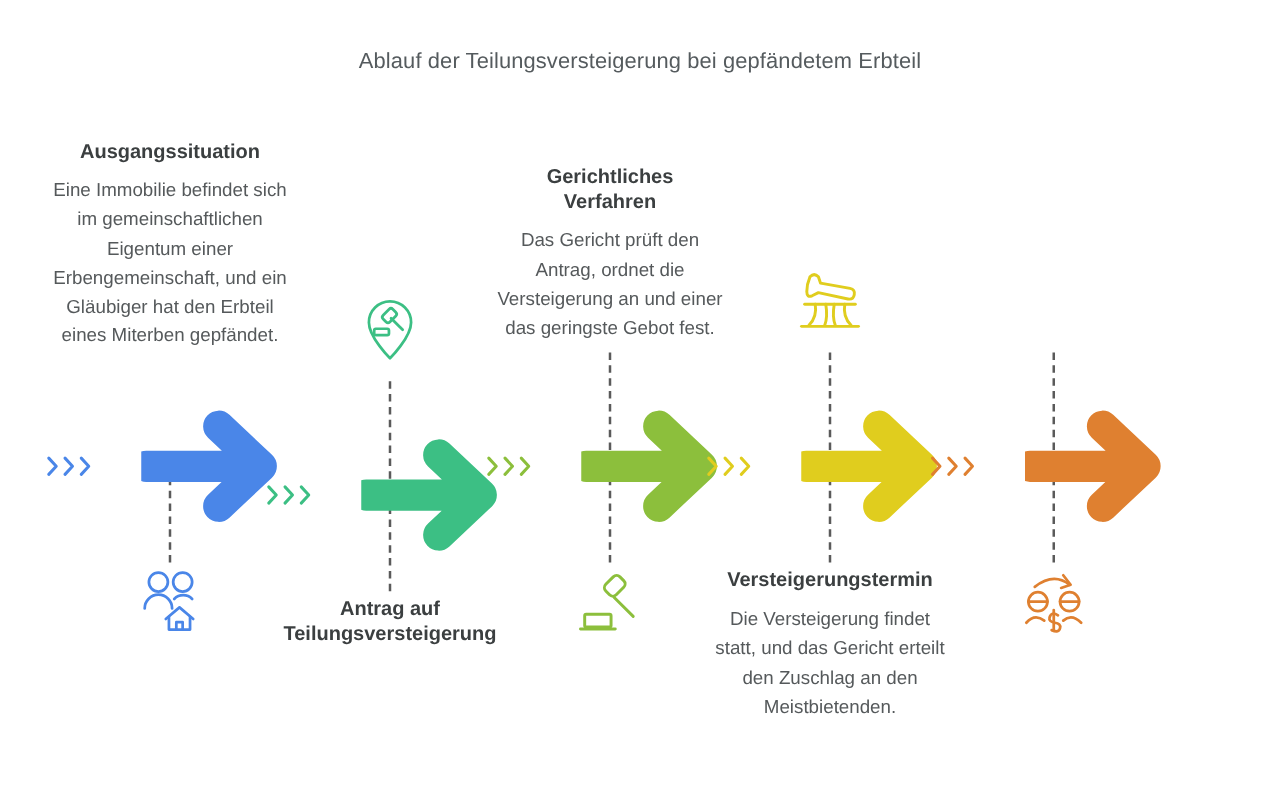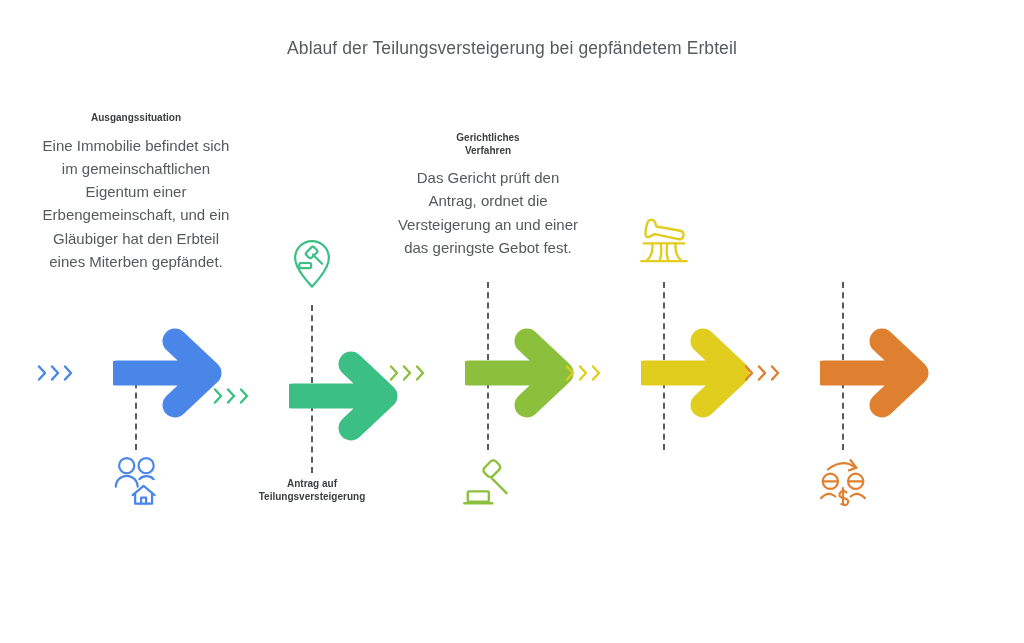--- a/index.html
+++ b/index.html
@@ -56,21 +56,21 @@
 
   
   .textblock {
     position: absolute;
     left: 50%;
     transform: translateX(-50%);
     width: 190px;
     text-align: center;
   }
   .step-title {
-    font-size: 10px;
+    font-size: 16px;
     font-weight: 700;
     color: #3b3f40;
     line-height: 1.26;
     margin: 0 0 9px 0;
     white-space: pre-line;
   }
   .step-desc {
     font-size: 15px;
     font-weight: 400;
     color: #55595b;
@@ -287,20 +287,24 @@
         <svg class="chev" viewBox="0 0 11 17">
             <path d="M2 2 L8 8.5 L2 15" fill="none" stroke="#e0cd1e" stroke-width="2.4" stroke-linecap="round" stroke-linejoin="round"></path>
           </svg>
       </div>
       <div class="node-dot" style="background:#e0cd1e;"></div>
       <svg class="big-arrow" viewBox="0 0 112 92">
         <path d="M4 46 H68 M62 14 L96 46 L62 78" fill="none" stroke="#e0cd1e" stroke-width="25" stroke-linecap="round" stroke-linejoin="round"></path>
       </svg>
     </div>
 
+    <div class="textblock" style="top:455px;">
+      <div class="step-title">Versteigerungstermin</div>
+      <div class="step-desc">Die Versteigerung findet statt, und das Gericht erteilt den Zuschlag an den Meistbietenden.</div>
+    </div>
   </div>
 
   <div class="step" style="left:738px;">
 
     <div class="dash-line up"></div>
     <div class="dash-line down"></div>
 
     <div class="arrow-row">
       <div class="chevrons">
         <svg class="chev" viewBox="0 0 11 17">

